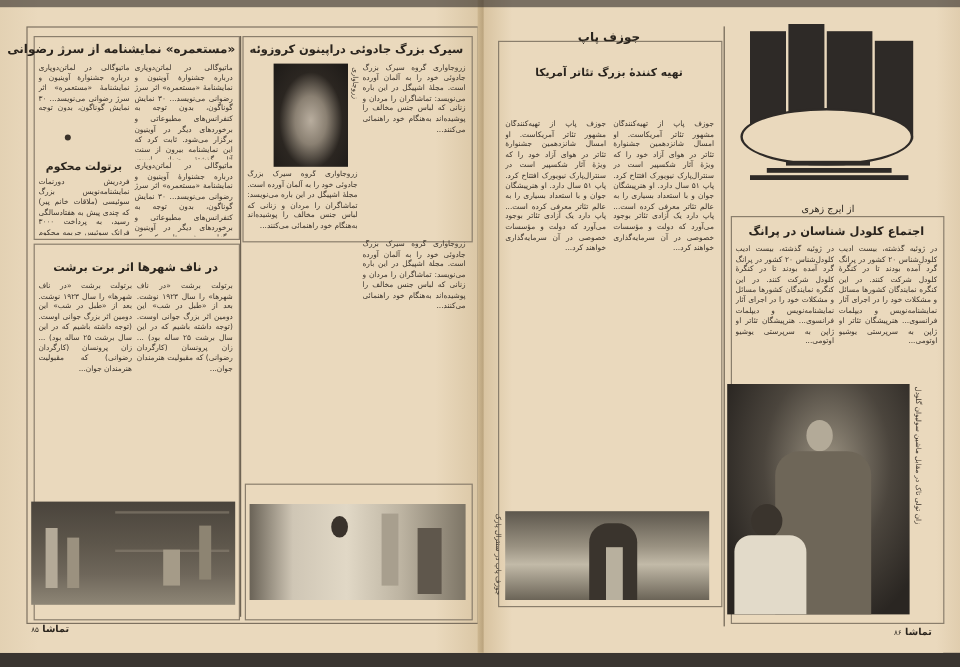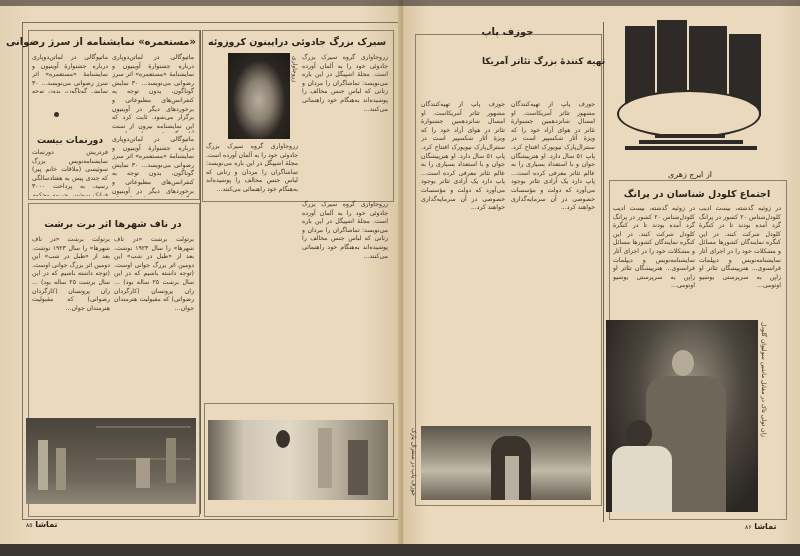--- a/index.html
+++ b/index.html
@@ -29,21 +29,21 @@
   <div class="page left">
 
     <div class="box" style="left:22px;top:22px;width:375px;height:496px;border-color:#7d7160;"></div>
 
     <div class="inner" style="left:28px;top:30px;width:170px;height:168px;"></div>
     <div class="title" style="left:30px;top:36px;width:166px;font-size:10px;">«مستعمره» نمایشنامه از سرژ رضوانی</div>
     <div class="col" style="left:112px;top:53px;width:82px;height:80px;">ماتیوگالی در لماتن‌دوپاری درباره جشنوارهٔ آوینیون و نمایشنامهٔ «مستعمره» اثر سرژ رضوانی می‌نویسد... ۳۰ نمایش گوناگون، بدون توجه به کنفرانس‌های مطبوعاتی و برخوردهای دیگر در آوینیون برگزار می‌شود. ثابت کرد که این نمایشنامه بیرون از سنت آثار گذشتهٔ رضوانی است. مستعمره به ارزش و اهمیت کاپیتنشل و کاپیتولاسیو است...</div>
     <div class="col" style="left:32px;top:53px;width:76px;height:40px;">ماتیوگالی در لماتن‌دوپاری درباره جشنوارهٔ آوینیون و نمایشنامهٔ «مستعمره» اثر سرژ رضوانی می‌نویسد... ۳۰ نمایش گوناگون، بدون توجه به کنفرانس‌های مطبوعاتی و برخوردهای دیگر در آوینیون برگزار می‌شود. ثابت کرد که این نمایشنامه بیرون از سنت آثار گذشتهٔ رضوانی است. مستعمره به ارزش و اهمیت کاپیتنشل و کاپیتولاسیو است...</div>
     <div class="dot" style="left:54px;top:112px;"></div>
 
-    <div class="title" style="left:32px;top:135px;width:76px;font-size:9px;">دورنمات بیست</div>
+    <div class="title" style="left:32px;top:135px;width:76px;font-size:9px;">برتولت محکوم</div>
     <div class="col" style="left:32px;top:148px;width:76px;height:48px;">فردریش دورنمات نمایشنامه‌نویس بزرگ سوئیسی (ملاقات خانم پیر) که چندی پیش به هفتادسالگی رسید، به پرداخت ۳۰۰۰ فرانک سوئیس جریمه محکوم شد... و کیل قاضی‌هایه این حکم را خفیف شمرده و تقاضای تجدید نظر کرده است.</div>
     <div class="col" style="left:112px;top:135px;width:82px;height:62px;">ماتیوگالی در لماتن‌دوپاری درباره جشنوارهٔ آوینیون و نمایشنامهٔ «مستعمره» اثر سرژ رضوانی می‌نویسد... ۳۰ نمایش گوناگون، بدون توجه به کنفرانس‌های مطبوعاتی و برخوردهای دیگر در آوینیون برگزار می‌شود. ثابت کرد که این نمایشنامه بیرون از سنت آثار گذشتهٔ رضوانی است. مستعمره به ارزش و اهمیت کاپیتنشل و کاپیتولاسیو است...</div>
 
     <div class="inner" style="left:202px;top:30px;width:190px;height:170px;"></div>
     <div class="title" style="left:204px;top:36px;width:186px;font-size:9.5px;text-align:center;">سیرک بزرگ جادوئی دراپینون کروزوئه</div>
     <div class="photo" style="left:228px;top:53px;width:62px;height:86px;background:radial-gradient(ellipse at 50% 55%,#b8ad9e 0%,#8a8072 30%,#2b2621 60%,#1d1a17 100%);"></div>
     <div class="caption-v" style="left:292px;top:56px;">زروجاواری</div>
     <div class="col" style="left:302px;top:53px;width:86px;height:146px;">زروجاواری گروه سیرک بزرگ جادوئی خود را به آلمان آورده است. مجلهٔ اشپیگل در این باره می‌نویسد: تماشاگران را مردان و زنانی که لباس جنس مخالف را پوشیده‌اند به‌هنگام خود راهنمائی می‌کنند...</div>
     <div class="col" style="left:206px;top:142px;width:92px;height:260px;">زروجاواری گروه سیرک بزرگ جادوئی خود را به آلمان آورده است. مجلهٔ اشپیگل در این باره می‌نویسد: تماشاگران را مردان و زنانی که لباس جنس مخالف را پوشیده‌اند به‌هنگام خود راهنمائی می‌کنند...</div>
     <div class="col" style="left:302px;top:200px;width:86px;height:200px;">زروجاواری گروه سیرک بزرگ جادوئی خود را به آلمان آورده است. مجلهٔ اشپیگل در این باره می‌نویسد: تماشاگران را مردان و زنانی که لباس جنس مخالف را پوشیده‌اند به‌هنگام خود راهنمائی می‌کنند...</div>
@@ -75,21 +75,21 @@
     </div>
   </div>
 
   <div class="gutter"></div>
 
   <div class="page right">
     <div class="rule-v" style="left:200px;top:22px;height:500px;"></div>
 
     <div class="inner" style="left:12px;top:34px;width:185px;height:470px;"></div>
     <div class="title" style="left:14px;top:26px;width:181px;font-size:10px;">جوزف پاپ</div>
-    <div class="sub" style="left:14px;top:56px;width:181px;font-size:9px;font-weight:bold;padding-left:36px;">تهیه کنندهٔ بزرگ تئاتر آمریکا</div>
+    <div class="sub" style="left:14px;top:56px;width:181px;font-size:9px;font-weight:bold;">تهیه کنندهٔ بزرگ تئاتر آمریکا</div>
     <div class="col" style="left:108px;top:100px;width:84px;height:308px;">جوزف پاپ از تهیه‌کنندگان مشهور تئاتر آمریکاست. او امسال شانزدهمین جشنوارهٔ تئاتر در هوای آزاد خود را که ویژهٔ آثار شکسپیر است در سنترال‌پارک نیویورک افتتاح کرد. پاپ ۵۱ سال دارد. او هنرپیشگان جوان و با استعداد بسیاری را به عالم تئاتر معرفی کرده است... پاپ دارد یک آزادی تئاتر بوجود می‌آورد که دولت و مؤسسات خصوصی در آن سرمایه‌گذاری خواهند کرد...</div>
     <div class="col" style="left:18px;top:100px;width:84px;height:308px;">جوزف پاپ از تهیه‌کنندگان مشهور تئاتر آمریکاست. او امسال شانزدهمین جشنوارهٔ تئاتر در هوای آزاد خود را که ویژهٔ آثار شکسپیر است در سنترال‌پارک نیویورک افتتاح کرد. پاپ ۵۱ سال دارد. او هنرپیشگان جوان و با استعداد بسیاری را به عالم تئاتر معرفی کرده است... پاپ دارد یک آزادی تئاتر بوجود می‌آورد که دولت و مؤسسات خصوصی در آن سرمایه‌گذاری خواهند کرد...</div>
     <div class="photo" style="left:18px;top:426px;width:170px;height:74px;background:linear-gradient(180deg,#5d574d 0%,#9a9282 40%,#c2baa8 60%,#6b6457 100%);">
       <div style="position:absolute;left:70px;top:10px;width:40px;height:64px;background:#3a342d;border-radius:16px 16px 0 0;"></div>
       <div style="position:absolute;left:84px;top:30px;width:14px;height:44px;background:#b8b09e;"></div>
     </div>
     <div class="caption-v" style="left:8px;top:428px;">جوزف پاپ در سنترال پارک</div>
 
     <div style="position:absolute;left:212px;top:20px;width:150px;height:128px;">
       <div style="position:absolute;left:10px;top:6px;width:30px;height:90px;background:#2e2a27;"></div>

